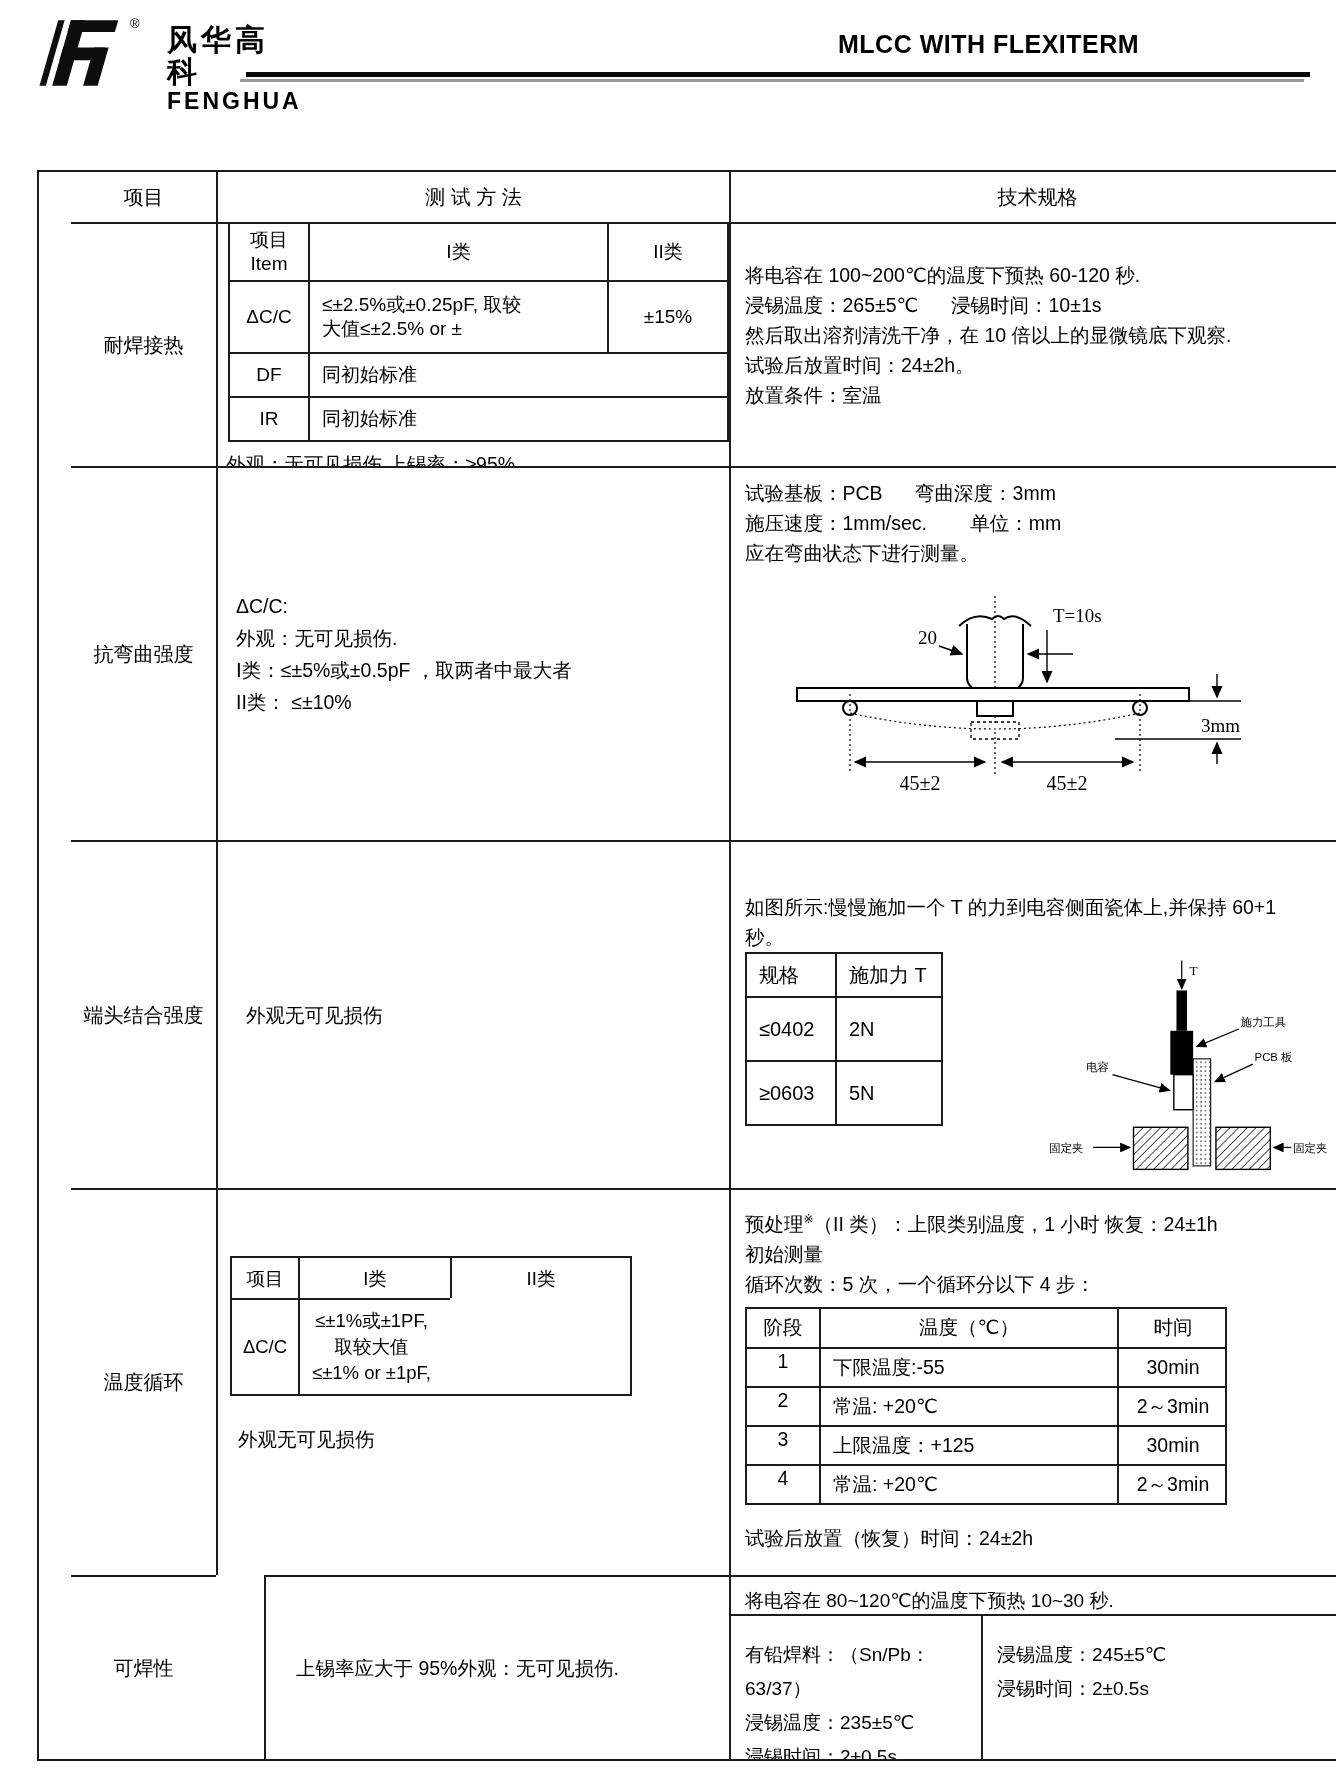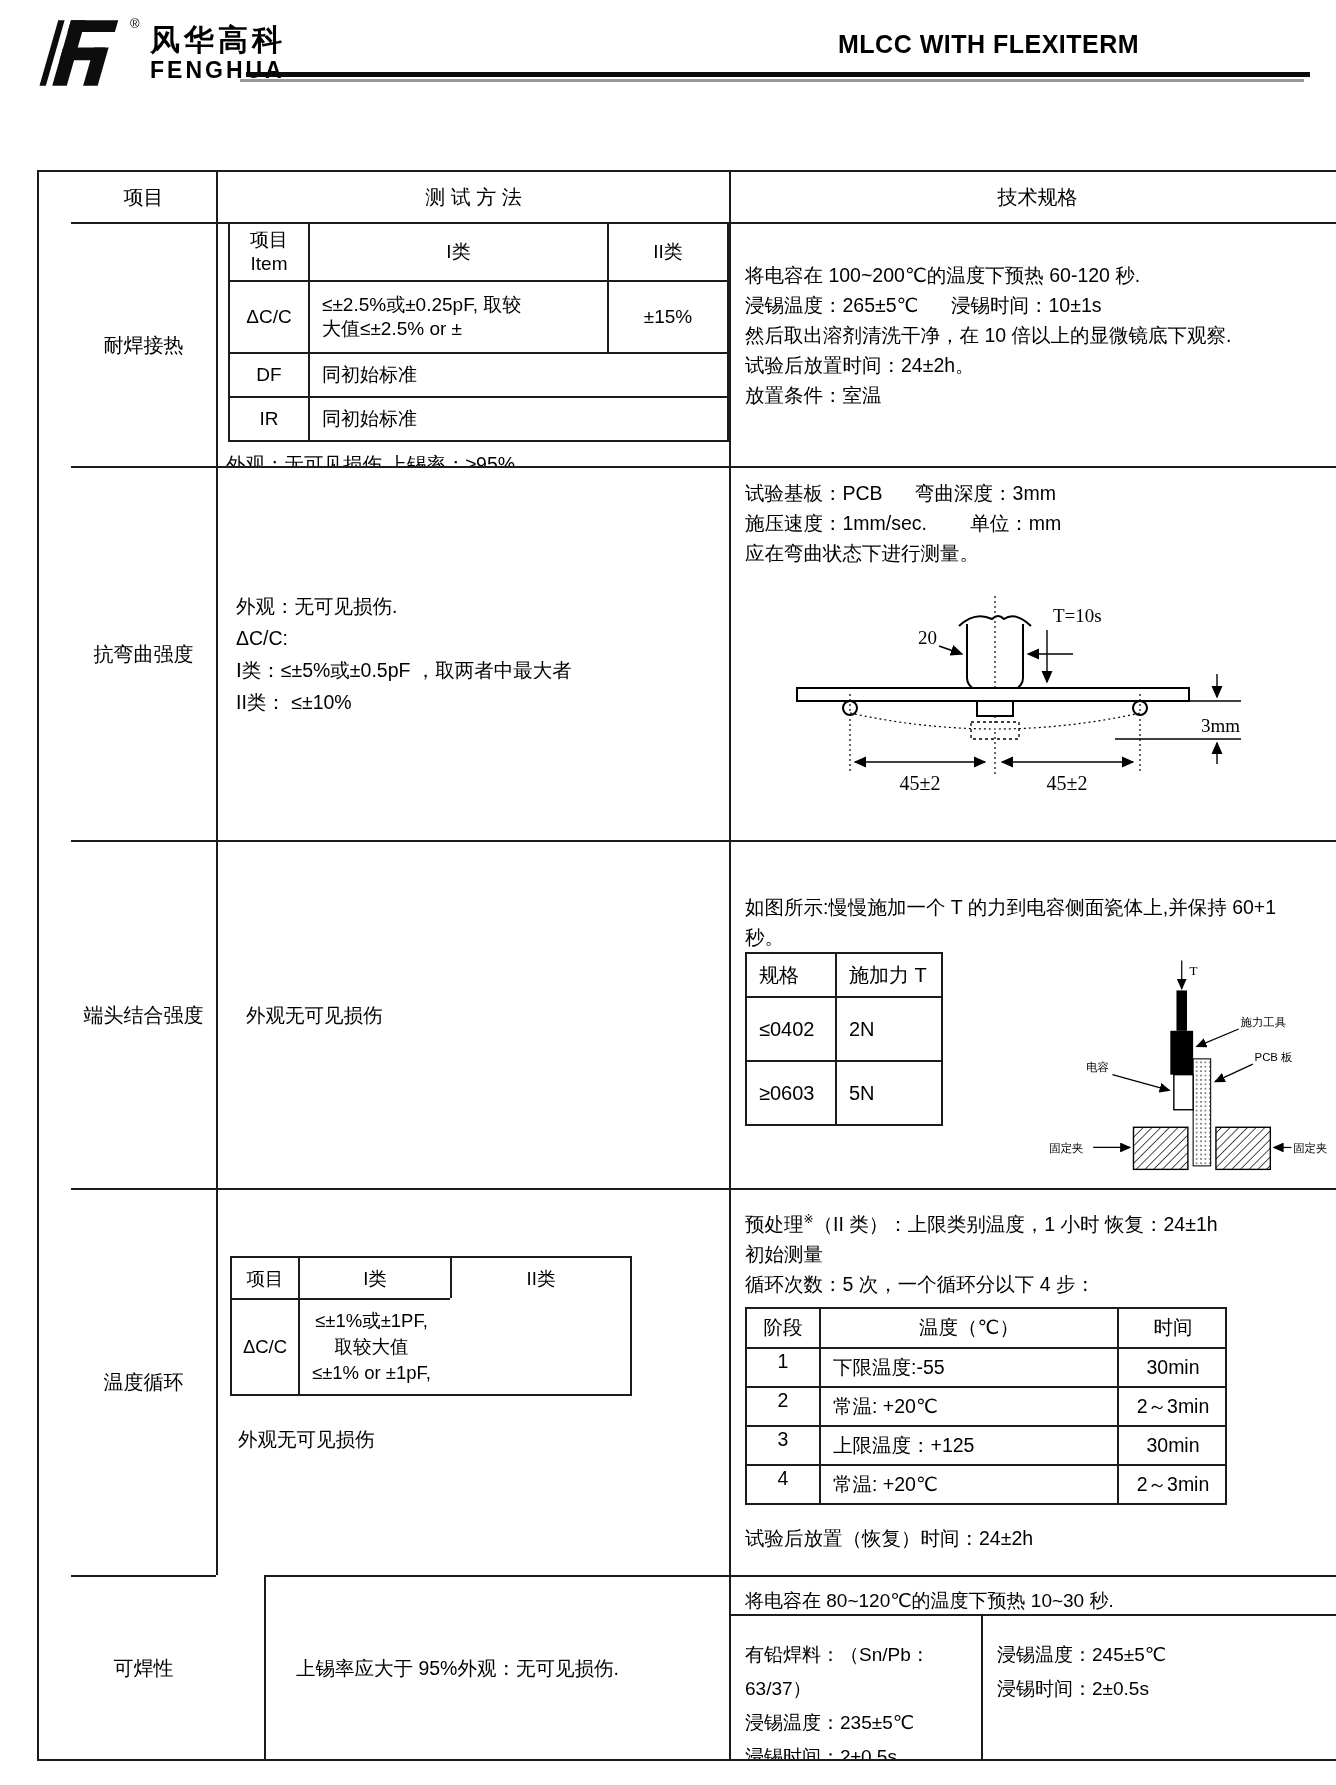--- a/index.html
+++ b/index.html
@@ -8,21 +8,21 @@
     width:1336px;height:1785px;background:#ffffff;position:relative;
     font-family:"Liberation Sans","DejaVu Sans",sans-serif;color:#000;
     -webkit-font-smoothing:antialiased;
   }
   .pre{white-space:pre-wrap;}
 
   
   .logo-box{position:absolute;left:38px;top:12px;width:250px;height:80px;}
   .logo-mark{position:absolute;left:0;top:2px;}
   .reg-mark{position:absolute;left:92px;top:4px;font-size:13px;}
-  .brand-text{position:absolute;left:112px;top:12px;line-height:1.05;}
+  .brand-text{position:absolute;left:129px;top:12px;line-height:1.05;}
   .brand-cn{font-size:30px;font-weight:bold;letter-spacing:4px;}
   .brand-en{font-size:23px;font-weight:bold;letter-spacing:3px;margin-top:2px;}
   .doc-title{position:absolute;left:838px;top:30px;font-size:25px;font-weight:bold;letter-spacing:0.5px;}
   .rule-black{position:absolute;left:246px;top:72px;width:1064px;height:5px;background:#0a0a0a;}
   .rule-gray{position:absolute;left:240px;top:79px;width:1064px;height:3px;background:#9a9a9a;}
 
   
   .main-table{
     position:absolute;left:37px;top:170px;width:1273px;
     display:grid;
@@ -175,22 +175,22 @@
       <div class="pre">然后取出溶剂清洗干净，在 10 倍以上的显微镜底下观察.</div>
       <div class="pre">试验后放置时间：24±2h。</div>
       <div class="pre">放置条件：室温</div>
     </div>
   </div>
 
   <div class="c col1 item-cell">
       <span>抗弯曲强度</span>
     </div>
   <div class="c spec2-cell">
+    <div>ΔC/C:</div>
     <div>外观：无可见损伤.</div>
-    <div>ΔC/C:</div>
     <div>Ⅰ类：≤±5%或±0.5pF ，取两者中最大者</div>
     <div>II类： ≤±10%</div>
   </div>
   <div class="c">
     <div class="m2-text">
       <div class="pre">试验基板：PCB      弯曲深度：3mm</div>
       <div class="pre">施压速度：1mm/sec.        单位：mm</div>
       <div class="pre">应在弯曲状态下进行测量。</div>
     </div>
     <svg class="bend-svg" width="490" height="212" viewBox="0 0 490 212">

